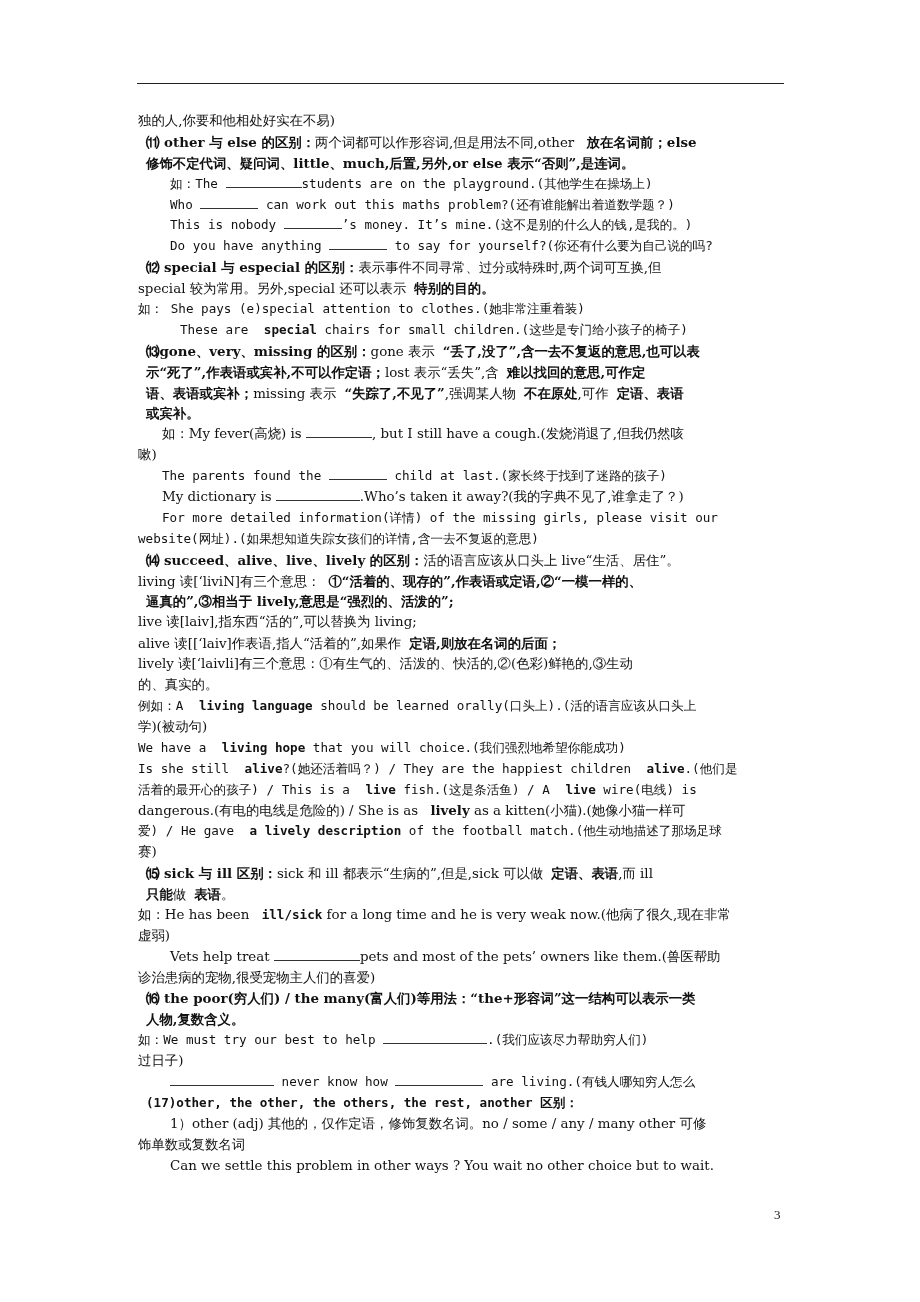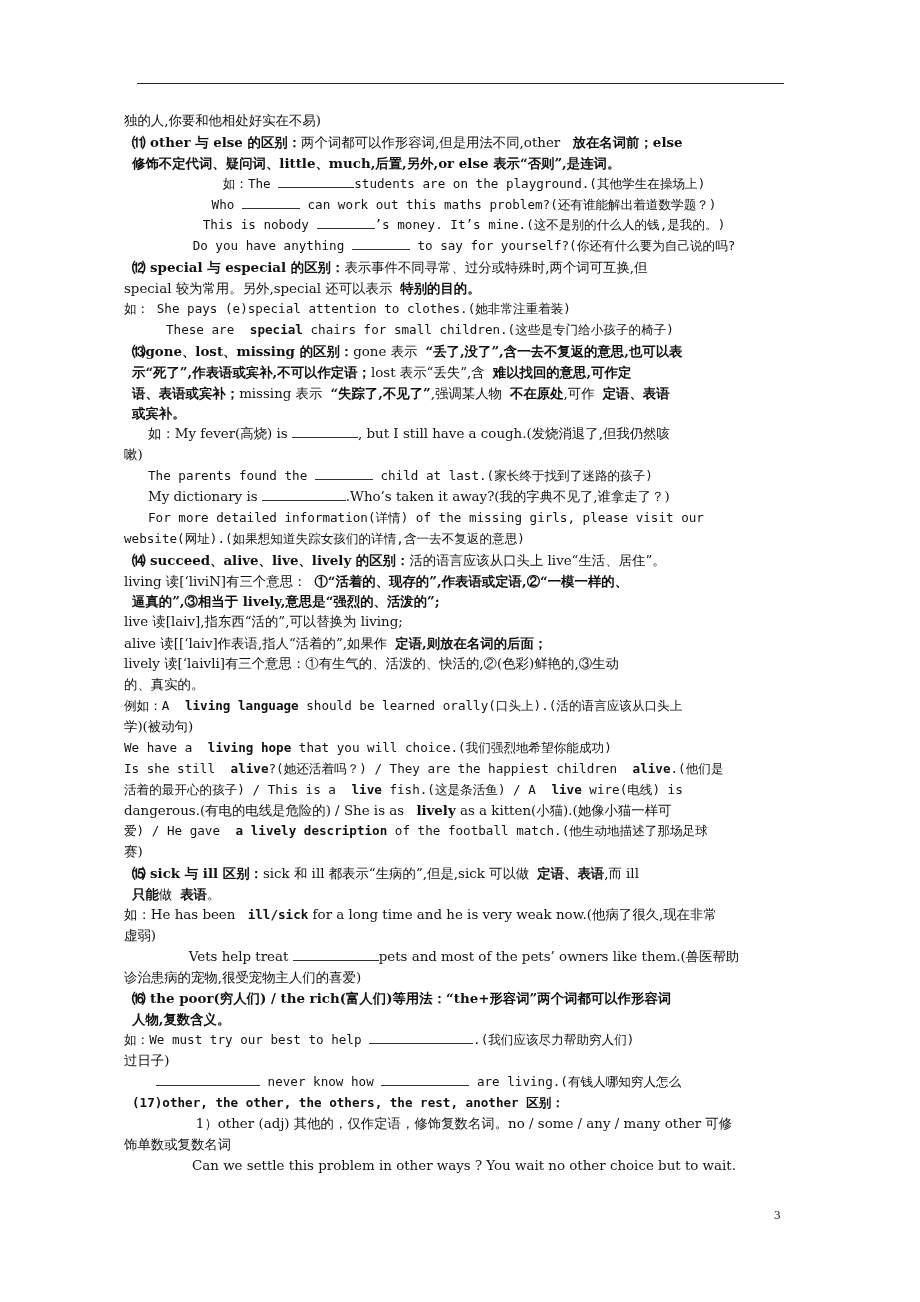--- a/index.html
+++ b/index.html
@@ -1,23 +1,23 @@
 <!DOCTYPE html>
 <html><head>
 <meta charset="utf-8">
 <style>
   html, body { margin: 0; padding: 0; background: #ffffff; }
   body { width: 920px; height: 1302px; position: relative; overflow: hidden;
          font-family: "DejaVu Serif", "Liberation Serif", serif; color: #111; }
   .rule { position: absolute; left: 137px; top: 83px; width: 647px; height: 0;
           border-top: 1.5px solid #222; }
-  .page { position: absolute; left: 124px; top: 111px; width: 648px;
+  .page { position: absolute; left: 138px; top: 111px; width: 648px;
           font-size: 13.4px; line-height: 20.9px; }
   .line { white-space: nowrap; overflow: visible; height: 20.9px; }
-  .ind1 { padding-left: 32px; text-align: center; }
+  .ind1 { padding-left: 32px; }
   .ind2 { padding-left: 24px; }
   .ind3 { padding-left: 42px; }
   .b { font-weight: bold; margin-left: 8px; }
   .mono { font-family: "DejaVu Sans Mono", "Liberation Mono", monospace; font-size: 12.6px; }
   .blank { display: inline-block; border-bottom: 1px solid #333; height: 12px; vertical-align: baseline; }
   .pagenum { position: absolute; left: 774px; top: 1207px; font-size: 13px;
              font-family: "Liberation Serif", serif; }
 </style>
 </head>
 <body>
@@ -33,21 +33,21 @@
   <div class="line ind1 mono"><span>如：The </span><span class="blank" style="width:76px"></span><span>students are on the playground.(其他学生在操场上)</span></div>
   <div class="line ind1 mono"><span>Who </span><span class="blank" style="width:58px"></span><span> can work out this maths problem?(还有谁能解出着道数学题？)</span></div>
   <div class="line ind1 mono"><span>This is nobody </span><span class="blank" style="width:58px"></span><span>’s money. It’s mine.(这不是别的什么人的钱,是我的。)</span></div>
   <div class="line ind1 mono"><span>Do you have anything </span><span class="blank" style="width:58px"></span><span> to say for yourself?(你还有什么要为自己说的吗?</span></div>
 
   <div class="line"><span class="b">⑿ special 与 especial 的区别：</span><span>表示事件不同寻常、过分或特殊时,两个词可互换,但</span></div>
   <div class="line"><span>special 较为常用。另外,special 还可以表示</span><span class="b">特别的目的。</span></div>
   <div class="line mono"><span>如：  She pays (e)special attention to clothes.(她非常注重着装)</span></div>
   <div class="line ind3 mono"><span>These are </span><span class="b">special</span><span> chairs for small children.(这些是专门给小孩子的椅子)</span></div>
 
-  <div class="line"><span class="b">⒀gone、lost、missing 的区别：</span><span>gone 表示</span><span class="b">“丢了,没了”,含一去不复返的意思,也可以表</span></div>
+  <div class="line"><span class="b">⒀gone、very、missing 的区别：</span><span>gone 表示</span><span class="b">“丢了,没了”,含一去不复返的意思,也可以表</span></div>
   <div class="line"><span class="b">示“死了”,作表语或宾补,不可以作定语；</span><span>lost 表示“丢失”,含</span><span class="b">难以找回的意思,可作定</span></div>
   <div class="line"><span class="b">语、表语或宾补；</span><span>missing 表示</span><span class="b">“失踪了,不见了”</span><span>,强调某人物</span><span class="b">不在原处</span><span>,可作</span><span class="b">定语、表语</span></div>
   <div class="line b"><span>或宾补。</span></div>
   <div class="line ind2"><span>如：My fever(高烧) is </span><span class="blank" style="width:66px"></span><span>, but I still have a cough.(发烧消退了,但我仍然咳</span></div>
   <div class="line"><span>嗽)</span></div>
   <div class="line ind2 mono"><span>The parents found the </span><span class="blank" style="width:58px"></span><span> child at last.(家长终于找到了迷路的孩子)</span></div>
   <div class="line ind2"><span>My dictionary is </span><span class="blank" style="width:84px"></span><span>.Who’s taken it away?(我的字典不见了,谁拿走了？)</span></div>
   <div class="line ind2 mono"><span>For more detailed information(详情) of the missing girls, please visit our</span></div>
   <div class="line mono"><span>website(网址).(如果想知道失踪女孩们的详情,含一去不复返的意思)</span></div>
 
@@ -67,21 +67,21 @@
   <div class="line mono"><span>爱) / He gave </span><span class="b">a lively description</span><span> of the football match.(他生动地描述了那场足球</span></div>
   <div class="line"><span>赛)</span></div>
 
   <div class="line"><span class="b">⒂ sick 与 ill 区别：</span><span>sick 和 ill 都表示“生病的”,但是,sick 可以做</span><span class="b">定语、表语</span><span>,而 ill</span></div>
   <div class="line"><span class="b">只能</span><span>做</span><span class="b">表语</span><span>。</span></div>
   <div class="line"><span>如：He has been </span><span class="b mono">ill/sick</span><span> for a long time and he is very weak now.(他病了很久,现在非常</span></div>
   <div class="line"><span>虚弱)</span></div>
   <div class="line ind1"><span>Vets help treat </span><span class="blank" style="width:86px"></span><span>pets and most of the pets’ owners like them.(兽医帮助</span></div>
   <div class="line"><span>诊治患病的宠物,很受宠物主人们的喜爱)</span></div>
 
-  <div class="line b"><span>⒃ the poor(穷人们) / the rich(富人们)等用法：“the+形容词”两个词都可以作形容词</span></div>
+  <div class="line b"><span>⒃ the poor(穷人们) / the many(富人们)等用法：“the+形容词”这一结构可以表示一类</span></div>
   <div class="line b"><span>人物,复数含义。</span></div>
   <div class="line mono"><span>如：We must try our best to help </span><span class="blank" style="width:104px"></span><span>.(我们应该尽力帮助穷人们)</span></div>
   <div class="line"><span>过日子)</span></div>
   <div class="line mono" style="padding-left:32px"><span class="blank" style="width:104px"></span><span> never know how </span><span class="blank" style="width:88px"></span><span> are living.(有钱人哪知穷人怎么</span></div>
 
   <div class="line b mono"><span>(17)other, the other, the others, the rest, another 区别：</span></div>
   <div class="line ind1"><span>1）other (adj) 其他的，仅作定语，修饰复数名词。no / some / any / many other 可修</span></div>
   <div class="line"><span>饰单数或复数名词</span></div>
   <div class="line ind1"><span>Can we settle this problem in other ways ? You wait no other choice but to wait.</span></div>
 </div>

